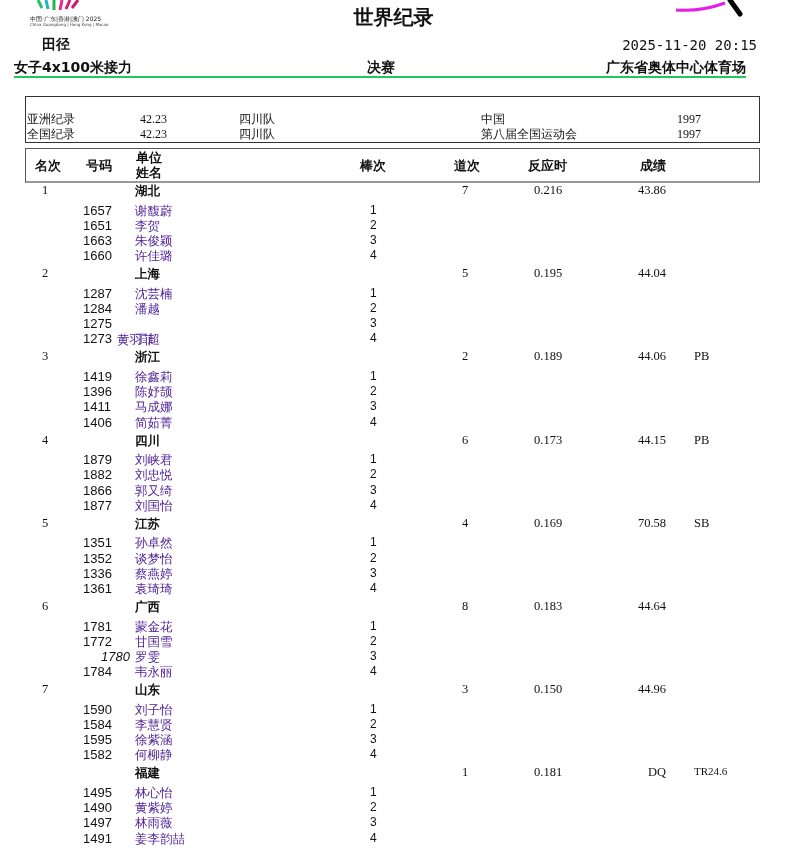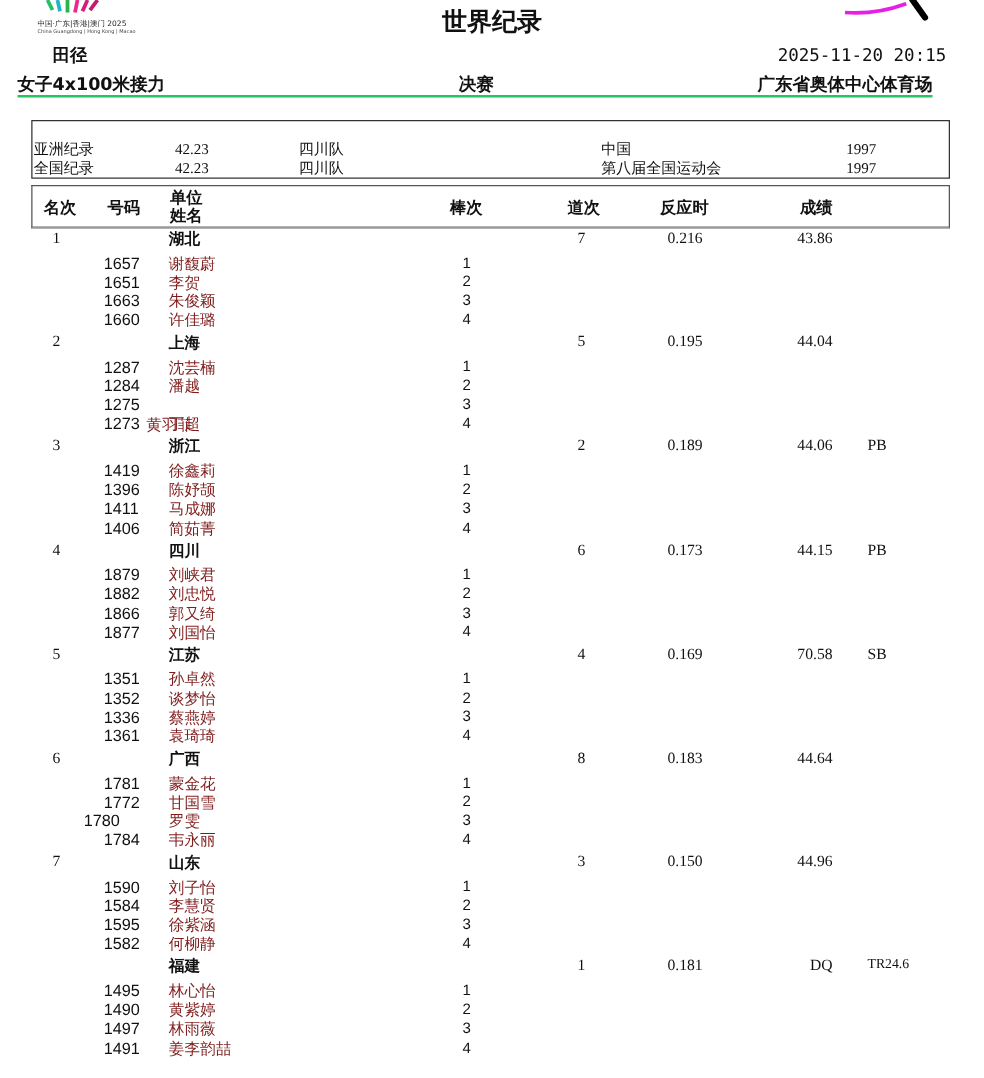--- a/index.html
+++ b/index.html
@@ -21,21 +21,21 @@
   .rec-row span { position:absolute; }
   .hdr { left:25px; top:148px; width:733px; height:32px; border:1px solid #555; border-bottom:2px solid #999; }
   .hdr span { position:absolute; font-size:13px; font-weight:bold; font-family:"DejaVu Sans",sans-serif; }
   .rows { left:0; top:0; }
   .team-row, .ath-row { position:absolute; left:0; width:787px; }
   .team-row span { position:absolute; font-size:12.5px; }
   .team-name { font-weight:bold; font-family:"DejaVu Sans",sans-serif; }
   .ath-row span { position:absolute; font-size:12.5px; }
   .bib { font-family:"Liberation Sans",sans-serif; font-size:13px !important; }
   .leg { font-family:"Liberation Sans",sans-serif; font-size:12px !important; }
-  .aname { color:#7f1d1d; }
+  .aname { color:#4c1d95; }
   .mono { font-family:"Liberation Serif",serif; }
 </style>
 </head>
 <body>
 
 <div class="abs logo-left">
   <svg width="90" height="14" viewBox="0 0 90 14">
     <path d="M8 0 L12 8" stroke="#27c06a" stroke-width="3"></path>
     <path d="M16 0 L18 9" stroke="#1fb5c9" stroke-width="3"></path>
     <path d="M24 0 L24 10" stroke="#2ab34d" stroke-width="3"></path>
@@ -244,21 +244,21 @@
       <span class="bib" style="left: 83px;">1781</span>
       <span class="aname" style="left: 135px;">蒙金花</span>
       <span class="leg" style="left: 370px;">1</span>
     </div>
     <div class="ath-row" style="top: 633.7px;">
       <span class="bib" style="left: 83px;">1772</span>
       <span class="aname" style="left: 135px;">甘国雪</span>
       <span class="leg" style="left: 370px;">2</span>
     </div>
     <div class="ath-row" style="top: 648.9px;">
-      <span class="bib" style="left: 67px;">1780</span>
+      <span class="bib" style="left: 101px; font-style: italic;">1780</span>
       <span class="aname" style="left: 135px;">罗雯</span>
       <span class="leg" style="left: 370px;">3</span>
     </div>
     <div class="ath-row" style="top: 664.1px;">
       <span class="bib" style="left: 83px;">1784</span>
       <span class="aname" style="left: 135px;">韦永丽</span>
       <span class="leg" style="left: 370px;">4</span>
     </div>
     <div class="team-row" style="top: 682.2px;">
       <span class="mono" style="left: 42px;">7</span>

